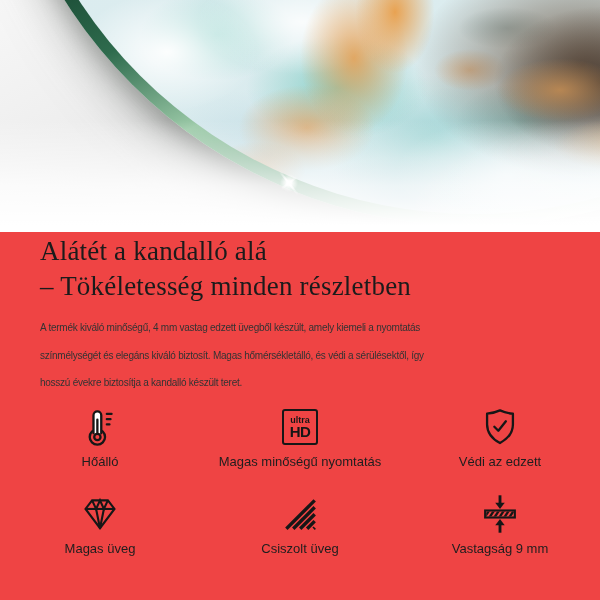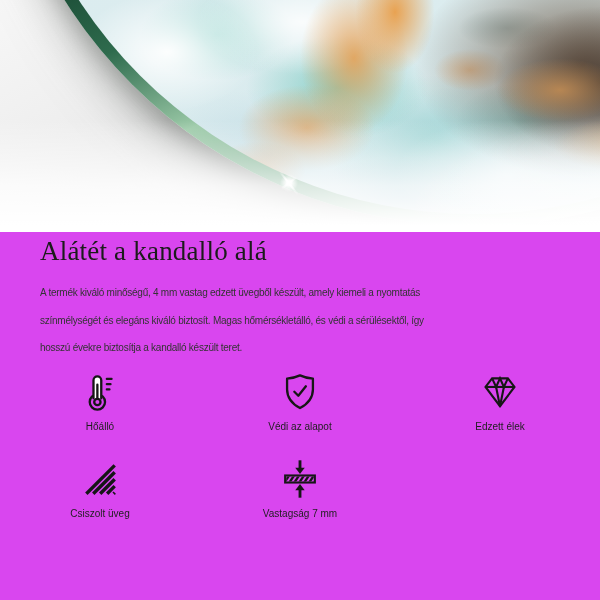--- a/index.html
+++ b/index.html
@@ -1,17 +1,17 @@
 <!DOCTYPE html>
 <html><head>
 <meta charset="utf-8">
 <style>
   html,body{margin:0;padding:0;background:#fff;}
   .page{
-    position:relative;width:600px;height:600px;overflow:hidden;background:#d946ef;
+    position:relative;width:600px;height:600px;overflow:hidden;background:#ef4444;
     font-family:"Liberation Sans",sans-serif;
   }
   
   .hero{
     position:relative;width:600px;height:232px;overflow:hidden;
     background:linear-gradient(150deg,#f7f7f7 0%,#eaeaea 42%,#efefef 68%,#ffffff 100%);
   }
   .disc-edge{
     position:absolute;left:-10px;top:-742px;width:968px;height:968px;border-radius:50%;
     background:linear-gradient(158deg,#123c2a 52%,#2e6b4d 62%,#9ccaa8 70%,#5f9c79 78%,#cfe6d4 88%,#8fb89a 100%);
@@ -63,40 +63,40 @@
     font-weight:400;font-size:27px;line-height:35px;color:#1b1b1b;letter-spacing:.2px;
   }
   .desc{margin-top:10px;color:#333;font-size:10px;line-height:27.5px;letter-spacing:-.25px;}
   .desc .dline{white-space:nowrap;}
   
   .features{
     margin-top:8px;display:grid;grid-template-columns:repeat(3,200px);row-gap:22px;width:600px;
   }
   .feature{display:flex;flex-direction:column;align-items:center;}
   .icon-box{height:44px;display:flex;align-items:center;justify-content:center;}
-  .flabel{margin-top:5px;font-size:10px;line-height:16px;color:#1e1e1e;white-space:nowrap;}
+  .flabel{margin-top:5px;font-size:13px;line-height:16px;color:#1e1e1e;white-space:nowrap;}
   .uhd{width:32px;height:32px;border:2.6px solid #161616;border-radius:3px;
     display:flex;flex-direction:column;align-items:center;justify-content:center;color:#161616;}
   .uhd .t{font-size:9px;font-weight:700;line-height:10px;letter-spacing:0;}
   .uhd .b{font-size:15px;font-weight:700;line-height:14px;letter-spacing:-.5px;}
 </style>
 </head>
 <body>
 
 <div class="page">
 
   <div class="hero">
     <div class="disc-edge"></div>
     <div class="disc-face"></div>
     <div class="hero-fade"></div>
     <div class="sparkle"></div>
   </div>
 
   <div class="content">
-    <h1 class="title"><span>Alátét a kandalló alá</span><br></h1>
+    <h1 class="title"><span>Alátét a kandalló alá</span><br><span>– Tökéletesség minden részletben</span></h1>
 
     <div class="desc">
       <div class="dline">A termék kiváló minőségű, 4 mm vastag edzett üvegből készült, amely kiemeli a nyomtatás</div>
       <div class="dline">színmélységét és elegáns kiváló biztosít. Magas hőmérsékletálló, és védi a sérülésektől, így</div>
       <div class="dline">hosszú évekre biztosítja a kandalló készült teret.</div>
     </div>
   </div>
 
   <div class="features">
 
@@ -108,41 +108,50 @@
           <circle cx="17.5" cy="29.5" r="3"></circle>
           <line x1="17.5" y1="26.5" x2="17.5" y2="13"></line>
           <line x1="26.5" y1="7.5" x2="31" y2="7.5"></line>
           <line x1="26.5" y1="12.5" x2="30" y2="12.5"></line>
           <line x1="26.5" y1="17.5" x2="29" y2="17.5"></line>
         </svg>
       </div>
       <div class="flabel">Hőálló</div>
     </div>
 
+    <div class="feature">
+      <div class="icon-box">
+        <div class="uhd">
+          <span class="t">ultra</span>
+          <span class="b">HD</span>
+        </div>
+      </div>
+      <div class="flabel">Magas minőségű nyomtatás</div>
+    </div>
 
     <div class="feature">
       <div class="icon-box">
         <svg width="42" height="42" viewBox="0 0 40 40" fill="none" stroke="#161616" stroke-width="2.2" stroke-linejoin="round" stroke-linecap="round">
           <path d="M20 4.2 C23.8 6 27.6 6.9 32.3 7.3 V17.5 C32.3 25.8 27.4 31.2 20 35.3 C12.6 31.2 7.7 25.8 7.7 17.5 V7.3 C12.4 6.9 16.2 6 20 4.2 Z"></path>
           <path d="M14.6 19.8 L18.4 23.6 L25.6 14.6"></path>
         </svg>
       </div>
-      <div class="flabel">Védi az alapot</div>
+      <div class="flabel">Védi az edzett</div>
     </div>
 
     <div class="feature">
       <div class="icon-box">
         <svg width="44" height="42" viewBox="0 0 40 40" fill="none" stroke="#161616" stroke-width="2">
           <path d="M12.5 7 H27.5 L33.8 15.2 L20 33.5 L6.2 15.2 Z"></path>
           <path d="M6.2 15.2 H33.8"></path>
           <path d="M12.5 7 L16.3 15.2 L20 7 L23.7 15.2 L27.5 7"></path>
           <path d="M16.3 15.2 L20 33.5 L23.7 15.2"></path>
         </svg>
       </div>
-      <div class="flabel">Edzett élek</div>
+      <div class="flabel">Magas üveg</div>
     </div>
 
     <div class="feature">
       <div class="icon-box">
         <svg width="42" height="42" viewBox="0 0 40 40" fill="none" stroke="#161616" stroke-width="3.2">
           <path d="M7 34 L34 7"></path>
           <path d="M13.6 34 L34 13.6"></path>
           <path d="M20.2 34 L34 20.2"></path>
           <path d="M26.8 34 L34 26.8"></path>
           <path d="M33 34 L34 33"></path>
@@ -168,17 +177,17 @@
             <line x1="5" y1="24.5" x2="11" y2="15.5"></line>
             <line x1="9.5" y1="24.5" x2="15.5" y2="15.5"></line>
             <line x1="14" y1="24.5" x2="20" y2="15.5"></line>
             <line x1="18.5" y1="24.5" x2="24.5" y2="15.5"></line>
             <line x1="23" y1="24.5" x2="29" y2="15.5"></line>
             <line x1="27.5" y1="24.5" x2="33.5" y2="15.5"></line>
             <line x1="32" y1="24.5" x2="38" y2="15.5"></line>
           </g>
         </svg>
       </div>
-      <div class="flabel">Vastagság 7 mm</div>
+      <div class="flabel">Vastagság 9 mm</div>
     </div>
 
   </div>
 </div>
 
 </body></html>

